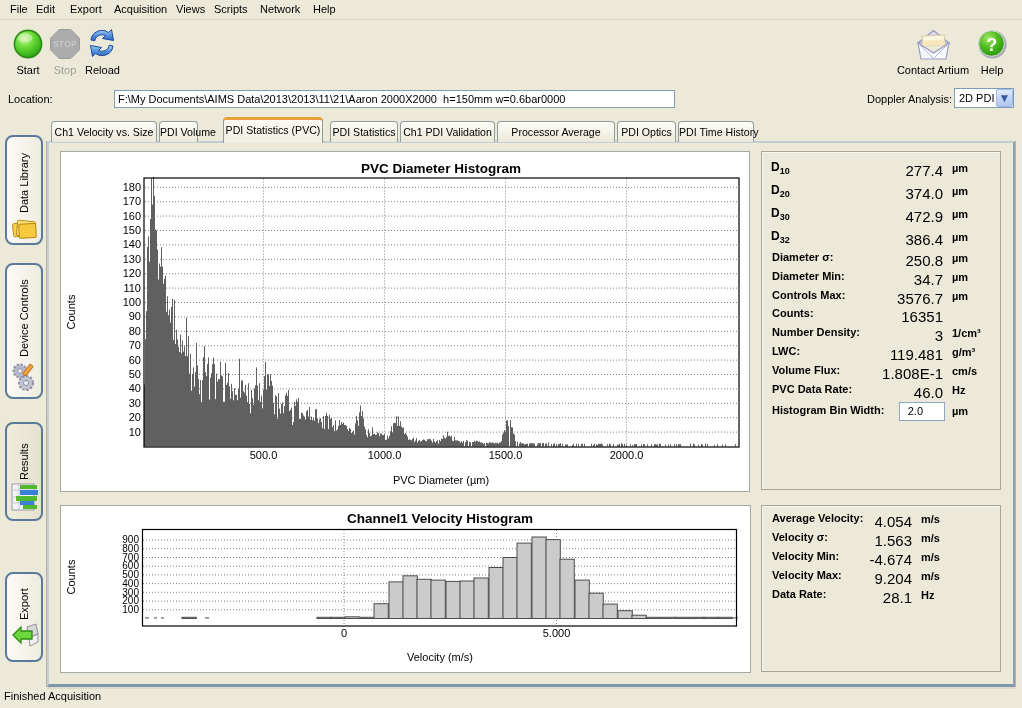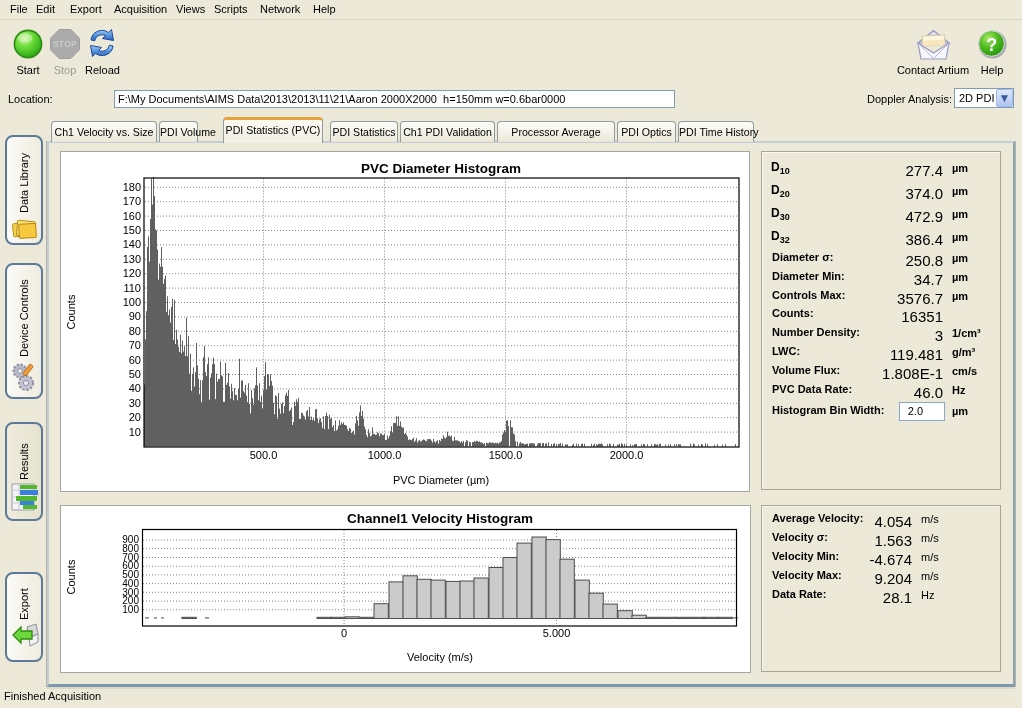--- a/index.html
+++ b/index.html
@@ -36,21 +36,21 @@
  border-color:#c3cdd5 #8ba1b4 #7f98ad #c3cdd5;border-bottom-width:3px;
  box-shadow:0 2px 0 #dcd9c8, -1px 0 0 #b5b2a5, 1px 0 0 #b5b2a5}
 .whitepanel{position:absolute;background:#fff;border:1px solid #a3aaa3;z-index:4}
 .statpanel{position:absolute;border:1px solid #a8a596;
  box-shadow:inset 1px 1px 0 #f8f7f0;z-index:4}
 .lab{position:absolute;font-size:11px;white-space:nowrap;z-index:7}
 .lab b{font-size:11px}
 .val{z-index:7;position:absolute;font-size:15px;width:100px;left:843px;text-align:right}
 .unit{z-index:7;position:absolute;font-size:11px;font-weight:bold;left:952px}
 .val2{z-index:7;position:absolute;font-size:15px;width:100px;left:812px;text-align:right}
-.unit2{z-index:7;position:absolute;font-size:11px;font-weight:normal;left:921px}
+.unit2{z-index:7;position:absolute;font-size:11px;font-weight:bold;left:921px}
 #binput{z-index:7;position:absolute;left:899px;top:402px;width:46px;height:19px;
  background:#fff;border:1px solid #8aa8c8;font-size:11px;line-height:17px;
  text-align:right;padding-right:21px}
 svg text{font-family:"Liberation Sans",sans-serif}
 </style></head>
 <body>
 <div id="menubar">
 <span style="left:10px">File</span>
     <span style="left:36px">Edit</span>
 <span style="left:70px">Export</span>

